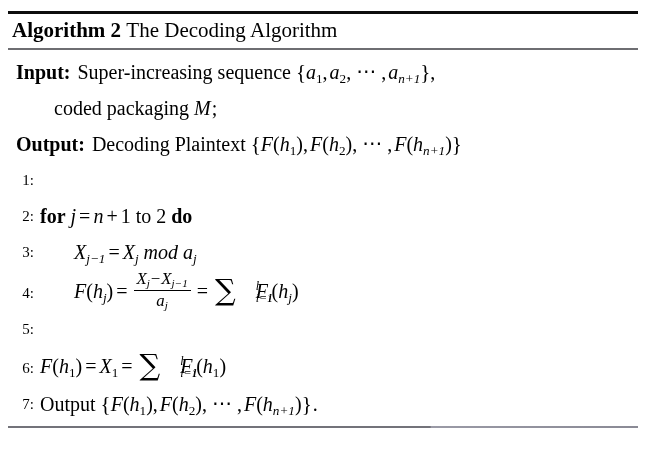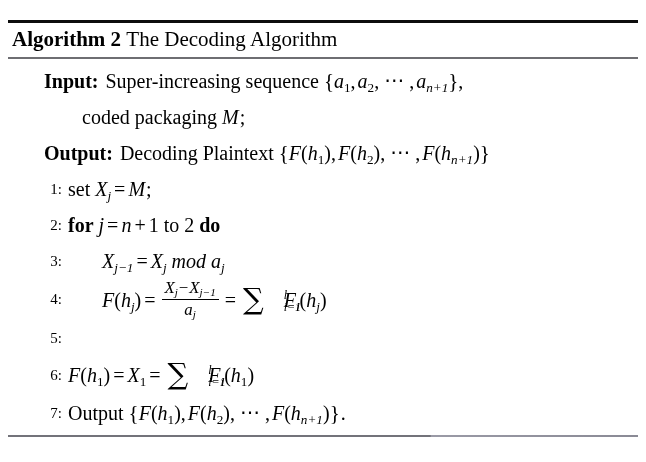--- a/index.html
+++ b/index.html
@@ -13,21 +13,21 @@
     overflow: hidden;
     font-family: "Liberation Serif", "DejaVu Serif", serif;
     color: #000000;
     -webkit-font-smoothing: antialiased;
   }
 
   .algorithm-box {
     position: relative;
     width: 630px;
     margin: 0 8px;
-    padding-top: 20px;
+    padding-top: 11px;
     box-sizing: border-box;
   }
 
   
   .rule-top {
     height: 3px;
     background: #0d0d0d;
     width: 630px;
   }
   .rule-mid {
@@ -51,25 +51,24 @@
   .algo-title .kw { font-weight: bold; }
   .algo-title .num { font-weight: bold; }
   .algo-title .cap { font-weight: normal; }
 
   
   .algo-body {
     padding: 4px 0 4px 0;
   }
   .line {
     display: flex;
-    align-items: center;
+    align-items: flex-end;
     font-size: 20px;
     line-height: 36px;
     white-space: nowrap;
-    margin-left: 28px;
   }
   .line-num {
     display: inline-block;
     width: 26px;
     text-align: right;
     font-size: 15px;
     flex: 0 0 auto;
     padding-right: 6px;
   }
   .io-label {
@@ -203,26 +202,20 @@
       <span class="content">
         <span>Decoding Plaintext</span>
         <span class="math">
           <span class="brace">{</span><span class="mi">F</span><span class="paren">(</span><span class="mi">h</span><sub class="sb"><span class="mn">1</span></sub><span class="paren">)</span><span class="comma">,</span><span class="mi">F</span><span class="paren">(</span><span class="mi">h</span><sub class="sb"><span class="mn">2</span></sub><span class="paren">)</span><span class="comma">,</span><span class="cdots">⋯</span><span class="comma">,</span><span class="mi">F</span><span class="paren">(</span><span class="mi">h</span><sub class="sb"><span>n+1</span></sub><span class="paren">)</span><span class="brace">}</span>
         </span>
       </span>
     </div>
 
     <div class="line">
       <span class="line-num">1:</span>
-      <span class="content">
-        <span>set</span>
-        <span class="math">
-          <span class="mi">X</span><sub class="sb"><span>j</span></sub><span class="mo">=</span><span class="mi">M</span><span class="mo-tight">;</span>
-        </span>
-      </span>
     </div>
 
     <div class="line">
       <span class="line-num">2:</span>
       <span class="content">
         <span class="kwb">for</span>
         <span class="math">
           <span class="mi">j</span><span class="mo">=</span><span class="mi">n</span><span class="mo">+</span><span class="mn">1</span>
         </span>
         <span>to</span>

